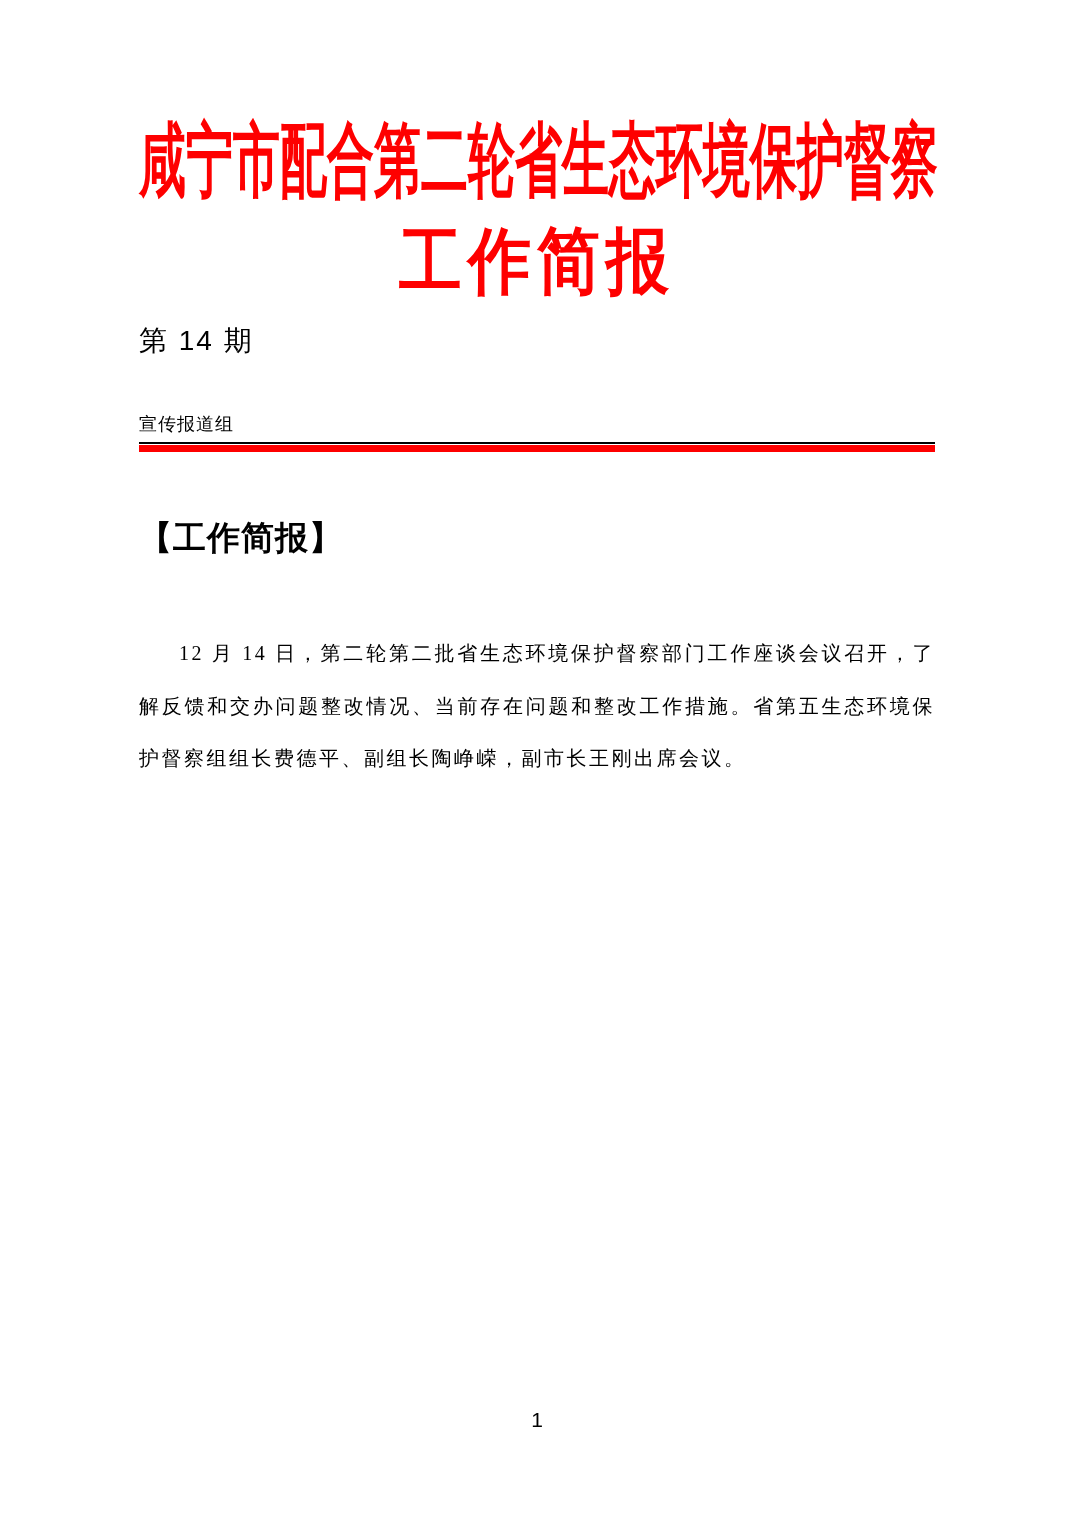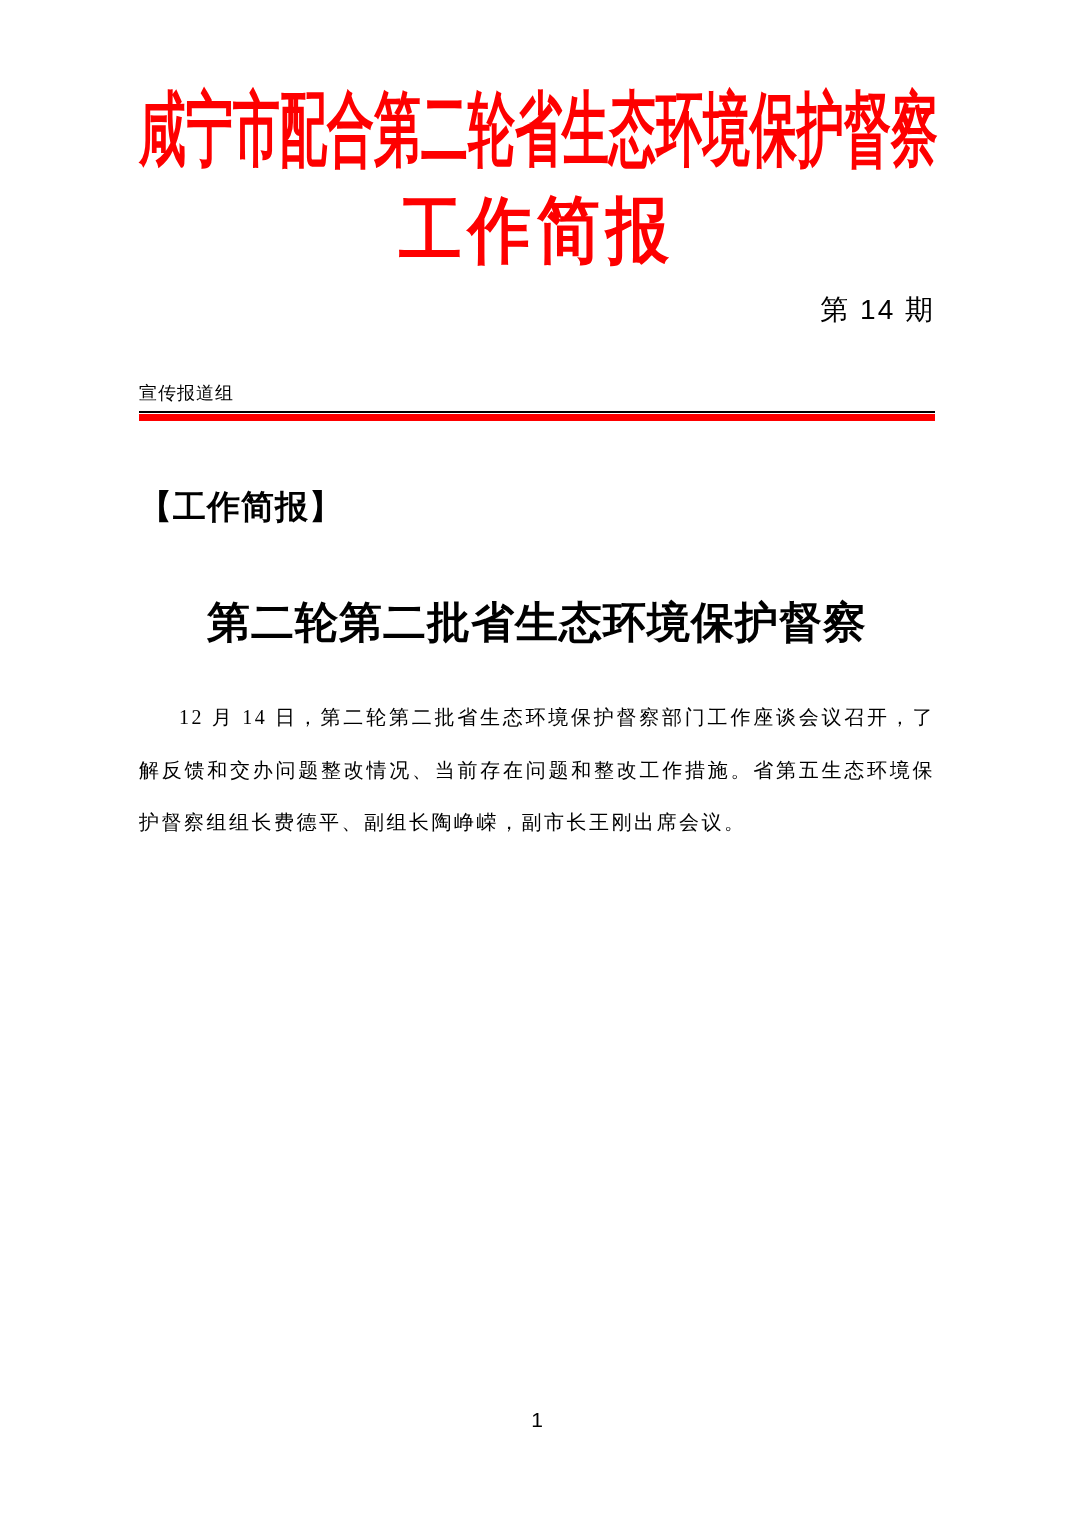--- a/index.html
+++ b/index.html
@@ -11,21 +11,21 @@
     margin: 0 auto;
     background: #ffffff;
     color: #000000;
     font-family: "Liberation Serif", "DejaVu Serif", serif;
     overflow: hidden;
   }
   .content {
     width: 796px;
     margin: 0 auto;
   }
-  .masthead { padding-top: 81px; }
+  .masthead { padding-top: 112px; }
   .masthead-title1 {
     height: 96px;
     line-height: 96px;
     text-align: center;
     white-space: nowrap;
     font-size: 47px;
     font-weight: bold;
     color: var(--accent, #fe0000);
     transform: scaleY(1.72);
     transform-origin: center center;
@@ -39,21 +39,21 @@
     white-space: nowrap;
     font-size: 63px;
     font-weight: bold;
     color: var(--accent, #fe0000);
     transform: scaleY(1.15);
     transform-origin: center center;
     letter-spacing: 6px;
   }
   .issue {
     margin-top: 14px;
-    text-align: right;
+    text-align: left;
     font-size: 28px;
     font-family: "Liberation Sans", "DejaVu Sans", sans-serif;
     letter-spacing: 2px;
   }
   .header-row {
     margin-top: 52px;
     display: flex;
     justify-content: space-between;
     align-items: flex-end;
     font-size: 18px;
@@ -114,21 +114,20 @@
     </div>
 
     <div class="header-row">
       <span>宣传报道组</span>
     </div>
     <div class="red-rule"></div>
 
     <div class="category">【工作简报】</div>
 
     <div class="article-title">
-      <div>第二轮第二批省生态环境保护督察</div>
     </div>
 
     <div class="body-text">
       <p>12 月 14 日，第二轮第二批省生态环境保护督察部门工作座谈会议召开，了解反馈和交办问题整改情况、当前存在问题和整改工作措施。省第五生态环境保护督察组组长费德平、副组长陶峥嵘，副市长王刚出席会议。</p>
     </div>
 
   </div>
 
   <div class="page-number">1</div>
 </div>

